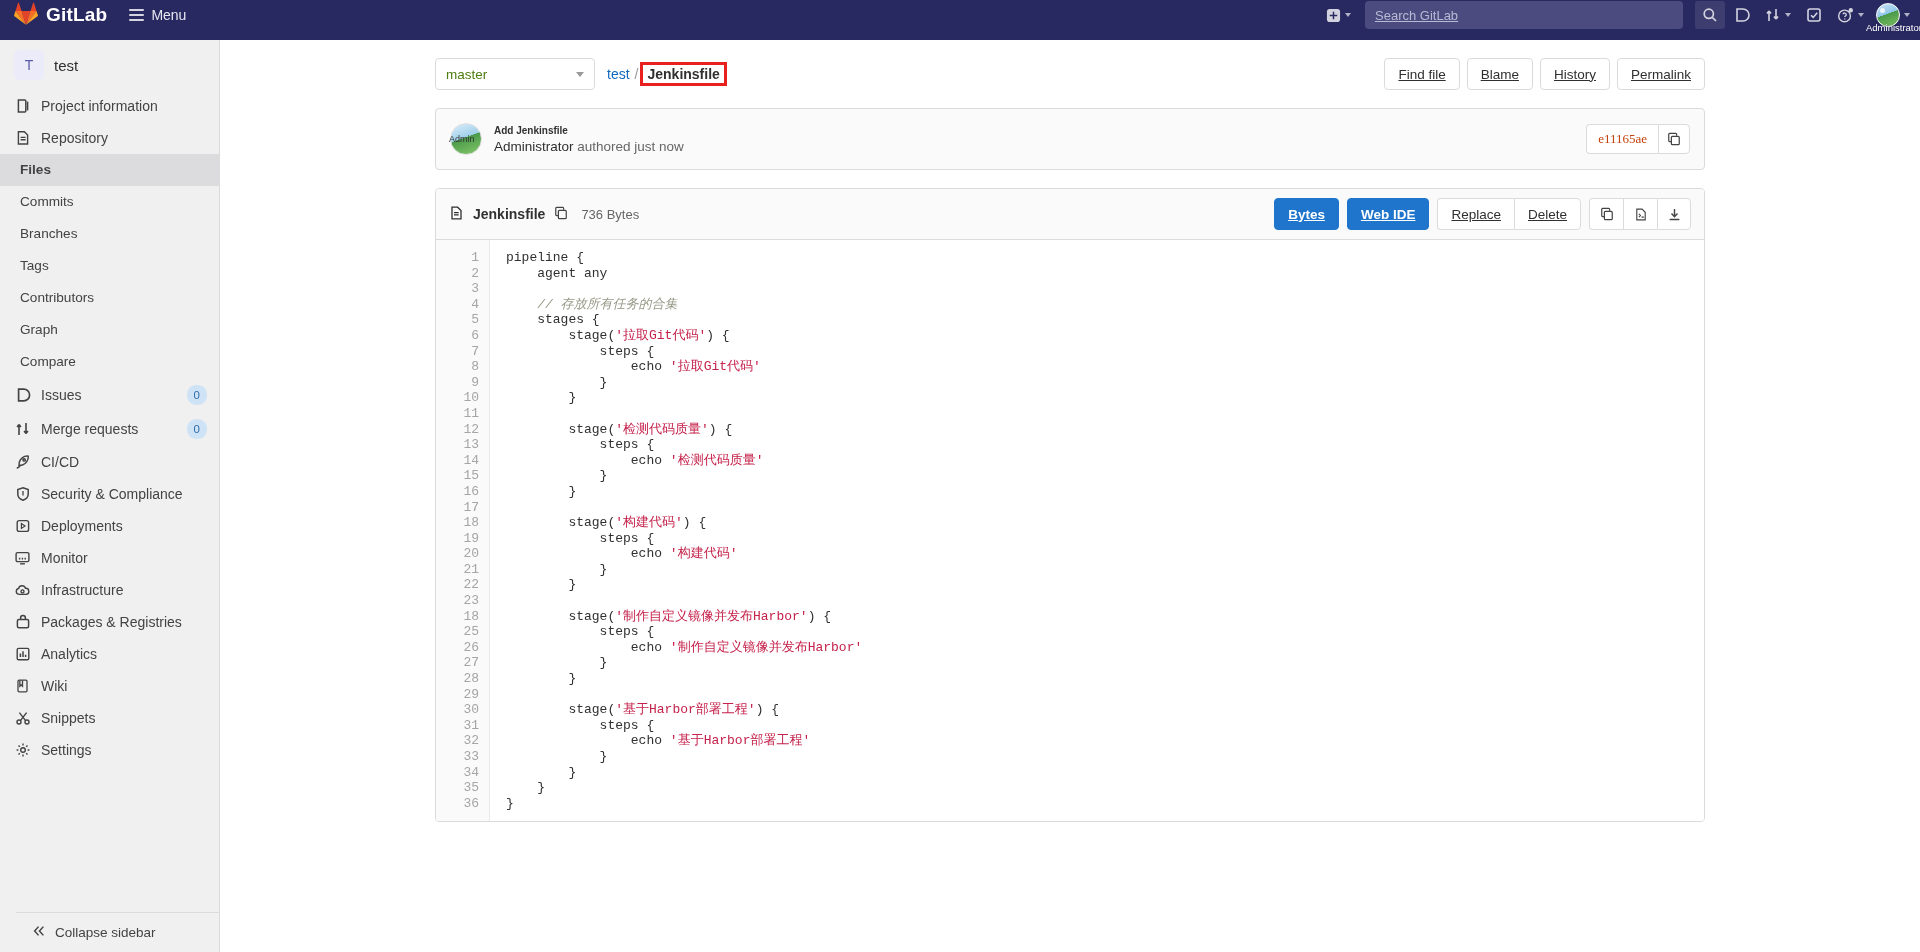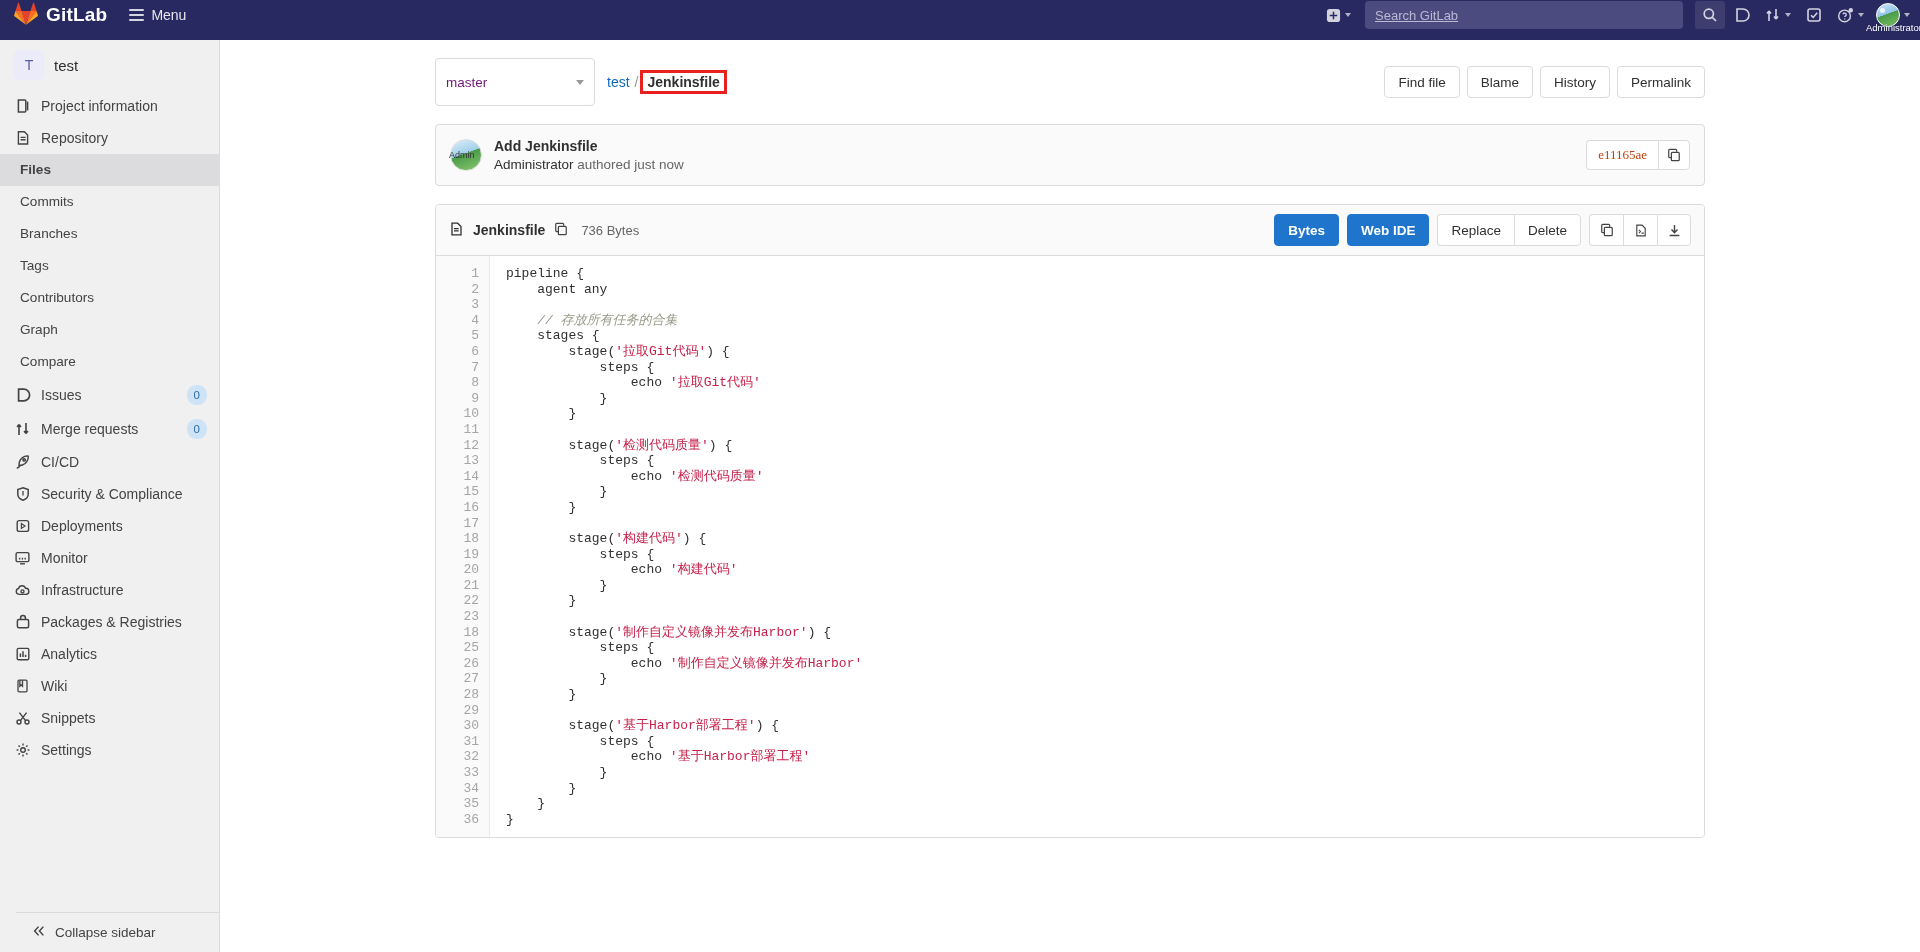--- a/index.html
+++ b/index.html
@@ -118,61 +118,62 @@
 
   
   .main {
     flex: 1; background: #fff; overflow: hidden;
     padding: 0 24px;
   }
   .content { max-width: 1270px; margin: 0 auto; padding-top: 18px; }
 
   .toolbar-row { display: flex; align-items: center; gap: 12px; margin-bottom: 18px; }
   .ref-select {
-    width: 160px; height: 48px; border: 1px solid #dbdbdb; border-radius: 4px;
+    width: 160px; height: 32px; border: 1px solid #dbdbdb; border-radius: 4px;
     background: #fff; display: flex; align-items: center;
-    padding: 0 10px; font-size: 13.5px; color: #701a75;
+    padding: 0 10px; font-size: 13.5px; color: #4d7c0f;
     justify-content: space-between;
   }
   .ref-select .caret-d {
     width:0;height:0;border-left:4px solid transparent;border-right:4px solid transparent;
     border-top:5px solid #999;
   }
   .breadcrumb { display: flex; align-items: center; gap: 5px; font-size: 14px; }
   .bc-link { color: #1068bf; }
   .bc-sep { color: #999; }
   .bc-current {
     font-weight: bold; color: #303030;
     outline: 3px solid #e8201e; padding: 1px 4px;
   }
   .toolbar-right { margin-left: auto; display: flex; gap: 7px; }
   .btn {
     height: 32px; padding: 0 13px; border: 1px solid #dbdbdb; border-radius: 4px;
     background: #fff; font-size: 13.5px; color: #303030;
     display: flex; align-items: center; justify-content: center;
     font-family: "Liberation Sans", sans-serif;
+    text-decoration: underline;
   }
   .btn-primary { background: #1f75cb; border-color: #1f75cb; color: #fff; font-weight: 600; }
 
   
   .commit-panel {
     border: 1px solid #dbdbdb; border-radius: 4px; background: #fafafa;
     display: flex; align-items: center; padding: 12px 14px; gap: 12px;
     margin-bottom: 18px; min-height: 62px;
   }
   .commit-avatar {
     width: 32px; height: 32px; border-radius: 50%; flex: 0 0 32px;
     background: linear-gradient(160deg,#dfeefb 0%,#9fd0ea 45%,#4a9a4a 46%,#86c96b 100%);
     border: 1px solid #e0e0e0; position: relative; overflow: visible; text-align: center;
   }
   .commit-avatar .nm {
     position: absolute; left: -2px; top: 10px; font-size: 9px; color: #333;
   }
   .commit-text { display: flex; flex-direction: column; gap: 3px; }
-  .commit-title { font-size: 14px; font-weight: bold; color: #303030; }
+  .commit-title { font-size: 10px; font-weight: bold; color: #303030; }
   .commit-meta { font-size: 13.5px; color: #666; }
   .commit-meta b { color: #303030; font-weight: normal; }
   .commit-sha-group { margin-left: auto; display: flex; }
   .sha-box {
     height: 30px; border: 1px solid #dbdbdb; border-right: none;
     border-radius: 4px 0 0 4px; background: #fff;
     display: flex; align-items: center; padding: 0 11px;
     font-family: Liberation Serif, serif; font-size: 13px; color: #c2410c;
   }
   .sha-copy {

